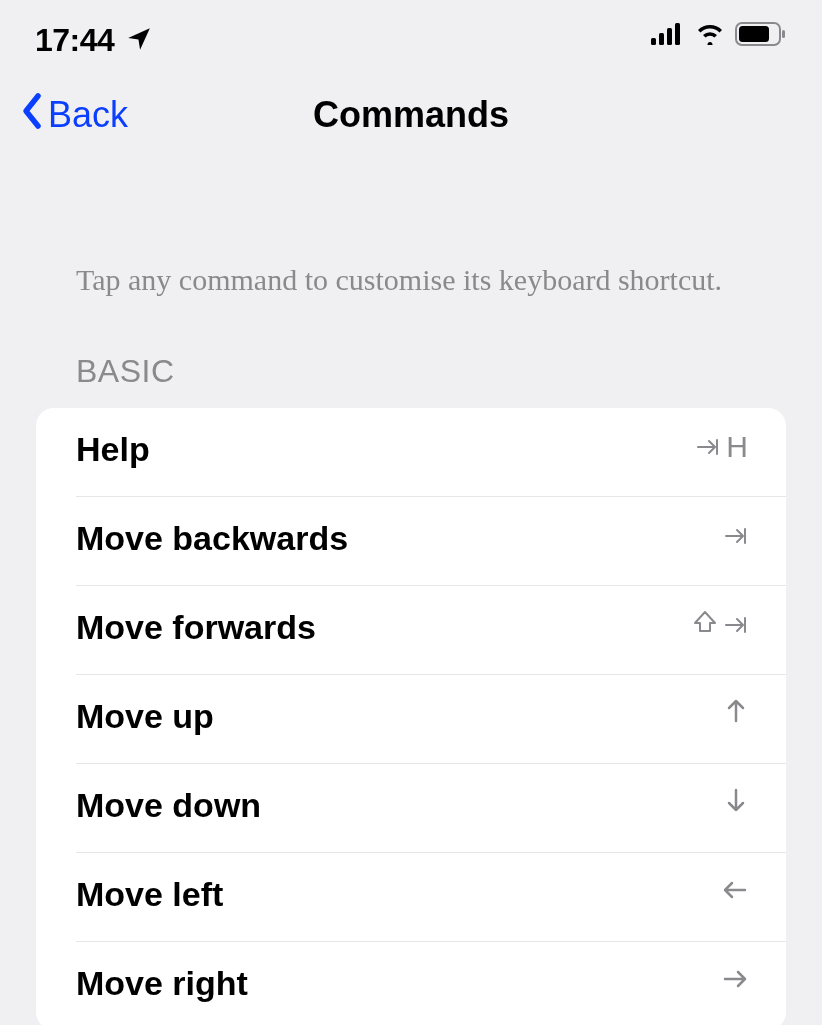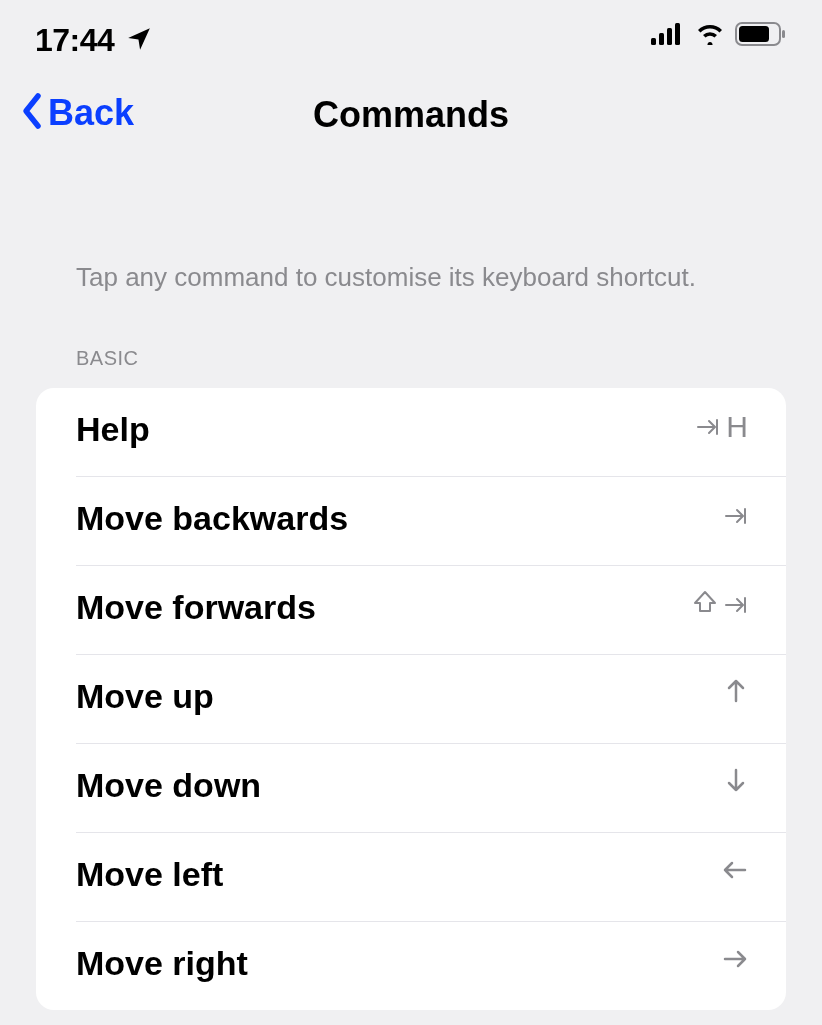--- a/index.html
+++ b/index.html
@@ -39,46 +39,48 @@
     }
     .nav-bar {
       display: flex;
       align-items: center;
       height: 90px;
       padding: 0 20px;
       position: relative;
     }
     .back-button {
       display: flex;
+      align-items: center;
       gap: 4px;
       color: #0b3fff;
       font-size: 36px;
-      font-weight: 700;
+      font-weight: 400;
       cursor: pointer;
       position: absolute;
       left: 20px;
     }
     .nav-title {
       font-size: 36px;
       font-weight: 700;
       color: #000;
       margin: 7px auto;
     }
     .content {
       padding-top: 100px;
     }
     .description {
-      font-size: 26px;
+      font-size: 30px;
       color: #8a8a8e;
       padding: 0 76px;
       line-height: 1.35;
       font-weight: 400;
+      font-family: Liberation Serif, serif;
     }
     .section-header {
-      font-size: 20px;
+      font-size: 32px;
       color: #8a8a8e;
       padding: 0 76px;
       margin-top: 52px;
       margin-bottom: 18px;
       font-weight: 400;
       letter-spacing: 0.5px;
     }
     .list-card {
       background: #fff;
       border-radius: 18px;

